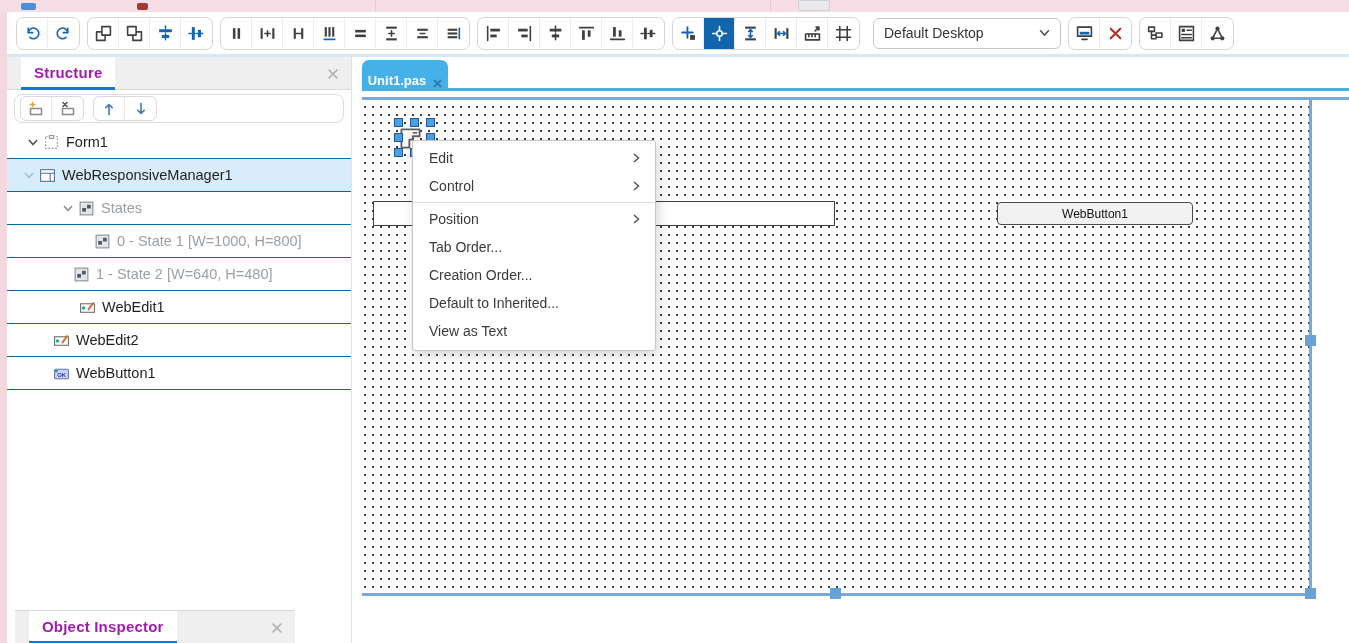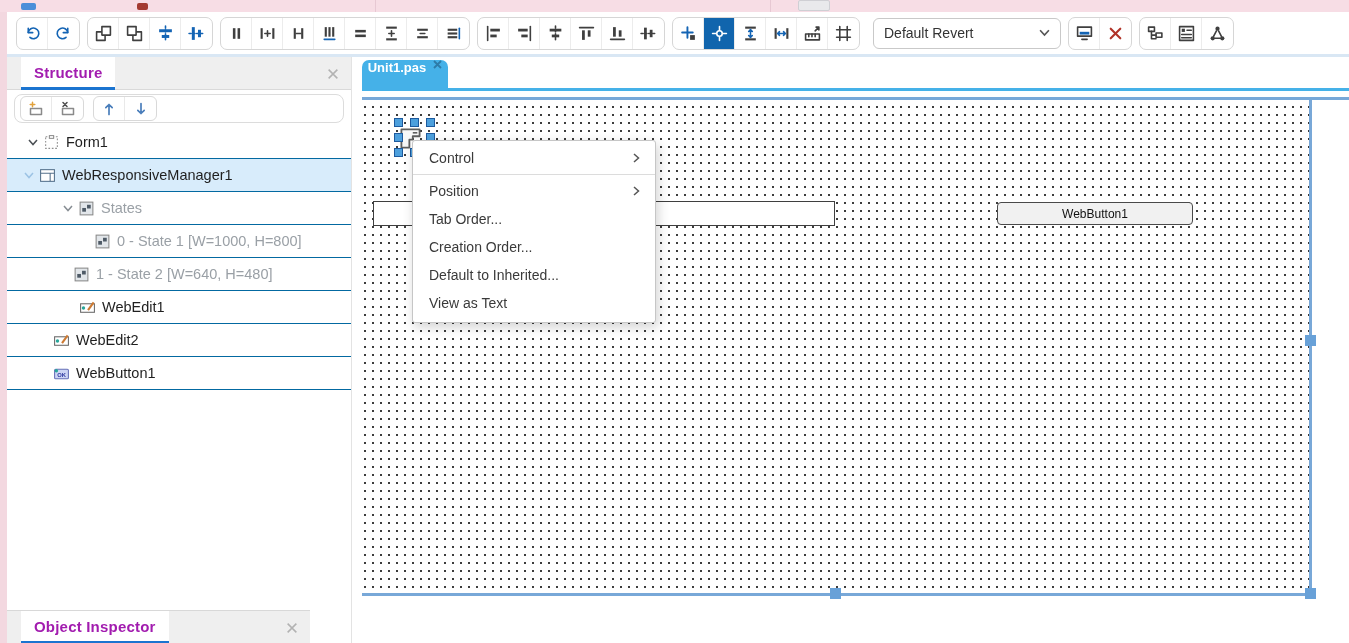--- a/index.html
+++ b/index.html
@@ -44,28 +44,28 @@
   .sp-btn:last-child{border-right:none}
 
   .tree{position:absolute;left:0;top:69px;width:100%}
   .trow{height:33px;display:flex;align-items:center;border-bottom:1px solid #0369a1;
         font-size:14.5px;color:#1f1f1f;box-sizing:border-box;cursor:pointer;background:#fff}
   .trow.sel{background:#d8ecfb}
   .trow.muted .tlabel{color:#9aa0a6}
   .tchev{margin-right:4px;flex:0 0 auto;line-height:0}
   .ticon{margin-right:6px;flex:0 0 auto;line-height:0}
 
-  .oi-header{position:absolute;left:7px;top:610px;width:303px;height:33px;background:#efefef;
+  .oi-header{position:absolute;left:15px;top:610px;width:280px;height:33px;background:#efefef;
              border-top:1px solid #d8d8d8;box-sizing:border-box;z-index:3}
 
   
   .main{position:absolute;left:352px;top:57px;width:997px;height:586px;background:#fff;z-index:1}
   .tab{position:absolute;left:10px;top:3px;width:86px;height:28px;background:#45b1e8;
        border-radius:7px 7px 0 0;color:#fff;font-weight:bold;font-size:13px;display:flex;
-       align-items:flex-start;justify-content:center;gap:7px;cursor:pointer}
+       align-items:flex-end;justify-content:center;gap:7px;cursor:pointer}
   .tab-underline{position:absolute;left:10px;top:31px;width:987px;height:3px;background:#45b1e8}
   .canvas-top{position:absolute;left:10px;top:40px;width:987px;height:3px;background:#78a8d8}
   .canvas{position:absolute;left:10px;top:43px;width:947px;height:493px;
           background-image:radial-gradient(#3c3c3c 0.9px,transparent 1.15px);
           background-size:8px 8px;background-position:7px 3px}
   .vline{position:absolute;left:957px;top:40px;width:3px;height:499px;background:#78a8d8}
   .hline{position:absolute;left:10px;top:536px;width:950px;height:3px;background:#78a8d8}
   .bhandle{position:absolute;width:11px;height:11px;background:#68a1d8;z-index:4}
 
   .webedit{position:absolute;top:144px;height:25px;width:231px;background:#fff;border:1px solid #3f3f3f;box-sizing:border-box}
@@ -281,21 +281,21 @@
           </svg>
         </div>
       <div class="tb-btn">
           <svg width="17" height="17" viewBox="0 0 16 16">
             <path d="M4.5 1.5v13M11.5 1.5v13M1.5 4.5h13M1.5 11.5h13"></path>
           </svg>
         </div>
     </div>
 
     <div class="dd">
-      <span>Default Revert</span>
+      <span>Default Desktop</span>
       <svg width="11" height="8" viewBox="0 0 10 7">
           <polyline points="1,1 5,5.3 9,1" fill="none" stroke="#555" stroke-width="1.5"></polyline>
         </svg>
     </div>
 
     <div class="tb-group">
       <div class="tb-btn">
           <svg width="17" height="17" viewBox="0 0 16 16">
             <rect x="1.5" y="2" width="13" height="8.5"></rect>
             <rect class="fb" x="3.5" y="6.4" width="9" height="2.6"></rect>
@@ -491,20 +491,26 @@
     <div class="selhandle" style="left:74px;top:91px"></div>
 
     <div class="webedit" style="left:21px"></div>
     <div class="webedit" style="left:252px"></div>
     <div class="webbutton">
       <span>WebButton1</span>
     </div>
 
     <div class="menu">
       <div class="mi">
+        <span>Edit</span>
+        <svg width="7" height="10" viewBox="0 0 7 10">
+            <polyline points="1,1 5.5,5 1,9" fill="none" stroke="#555" stroke-width="1.5"></polyline>
+          </svg>
+      </div>
+      <div class="mi">
         <span>Control</span>
         <svg width="7" height="10" viewBox="0 0 7 10">
             <polyline points="1,1 5.5,5 1,9" fill="none" stroke="#555" stroke-width="1.5"></polyline>
           </svg>
       </div>
       <div class="msep"></div>
       <div class="mi">
         <span>Position</span>
         <svg width="7" height="10" viewBox="0 0 7 10">
             <polyline points="1,1 5.5,5 1,9" fill="none" stroke="#555" stroke-width="1.5"></polyline>

